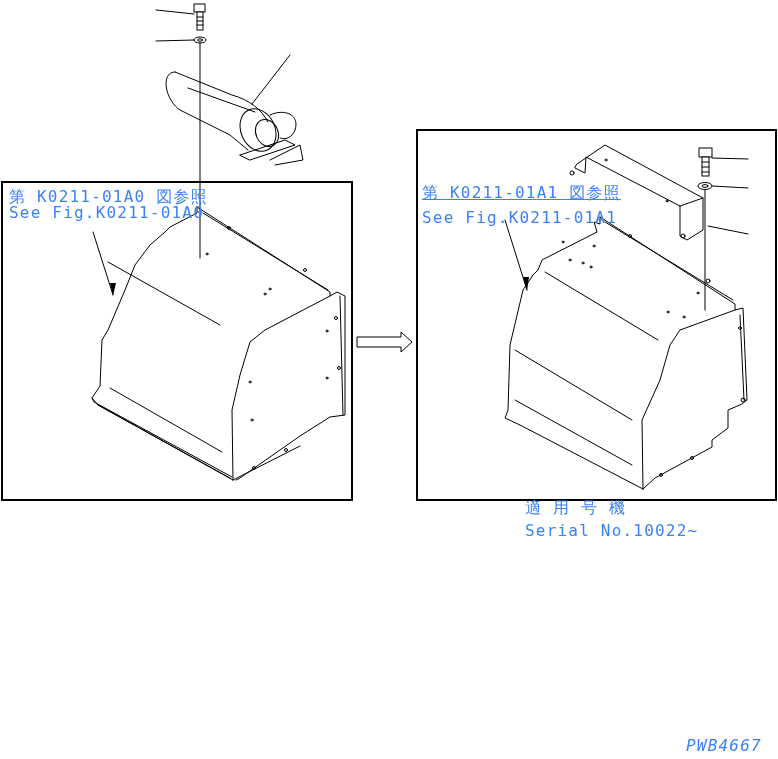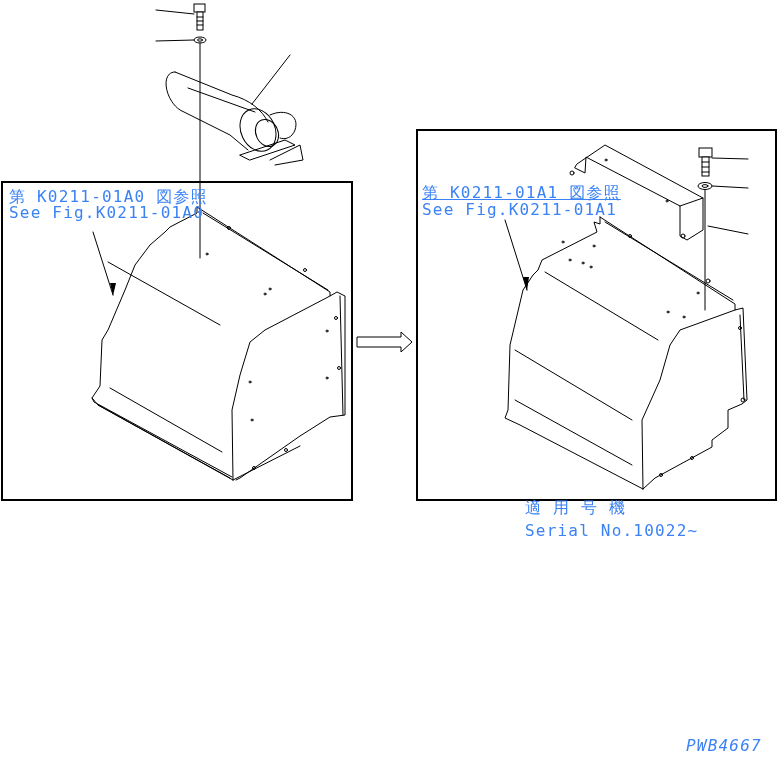--- a/index.html
+++ b/index.html
@@ -130,18 +130,18 @@
 
     <line class="s" x1="505" y1="220" x2="527" y2="290"></line>
     <polygon points="523,277 529,277 527,291" fill="#000"></polygon>
   </g>
 </svg>
 
 <div class="lbl" style="left:9px; top:189px;">第 K0211-01A0 図参照</div>
 <div class="lbl" style="left:9px; top:205px;">See Fig.K0211-01A0</div>
 
 <div class="lbl" style="left:422px; top:185px;text-decoration:underline;">第 K0211-01A1 図参照</div>
-<div class="lbl" style="left:422px; top:202px;">See Fig.K0211-01A1</div>
+<div class="lbl" style="left:422px; top:210px;">See Fig.K0211-01A1</div>
 
 <div class="lbl" style="left:525px; top:500px;">適 用 号 機</div>
 <div class="lbl" style="left:525px; top:523px;">Serial No.10022~</div>
 
 <div class="lbl" style="left:686px; top:738px;font-style:italic;">PWB4667</div>
 
 </body></html>

